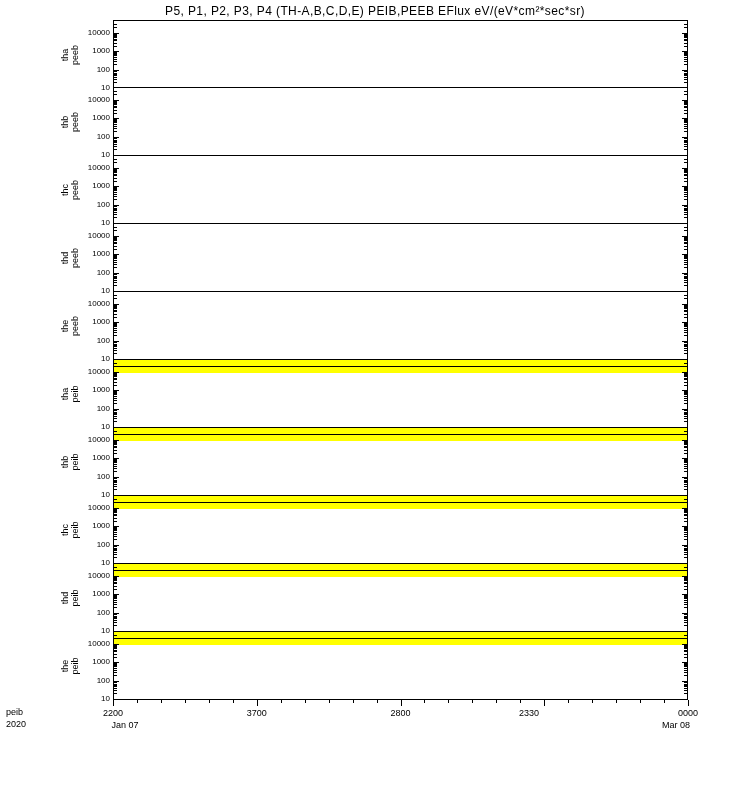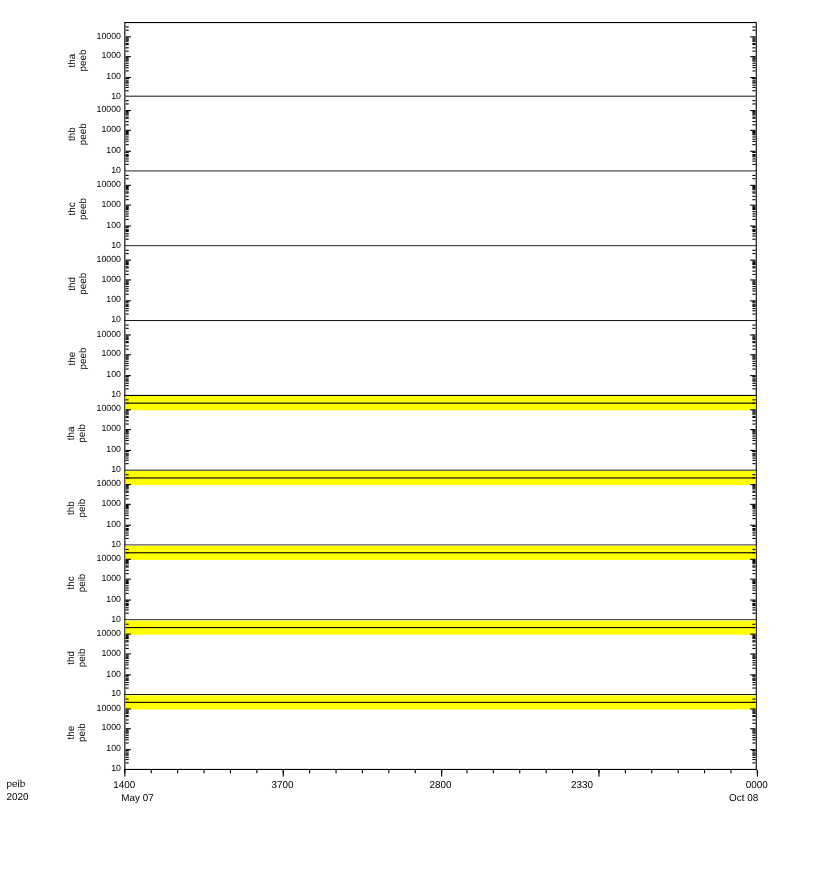--- a/index.html
+++ b/index.html
@@ -154,20 +154,21 @@
     top: 706px;
     font-size: 9px;
     line-height: 12px;
   }
 </style>
 </head>
 <body>
 
 <div id="root">
 
+  <div class="title">P5, P1, P2, P3, P4 (TH-A,B,C,D,E) PEIB,PEEB EFlux eV/(eV*cm²*sec*sr)</div>
 
   <div class="plot-stack" id="stack">
       <div class="panel">
         <div class="panel-inner">
           <div class="ytickmark" style="top: 12px;"></div>
           <div class="ytickmark right" style="top: 12px;"></div>
           <div class="ytickmark" style="top: 30.3333px;"></div>
           <div class="ytickmark right" style="top: 30.3333px;"></div>
           <div class="ytickmark" style="top: 48.6667px;"></div>
           <div class="ytickmark right" style="top: 48.6667px;"></div>
@@ -910,31 +911,31 @@
           <span>
             <div>the</div>
             <div>peib</div>
           </span>
         </div>
       </div>
     </div>
 
   <div class="xaxis" id="xaxis">
       <div class="xtickmark" style="left: 0px;"></div>
-      <div class="xlabel" style="left: 0px;">1400</div>
-      <div class="xlabel2" style="left: 12px;">May 07</div>
+      <div class="xlabel" style="left: 0px;">2200</div>
+      <div class="xlabel2" style="left: 12px;">Jan 07</div>
       <div class="xtickmark" style="left: 143.75px;"></div>
       <div class="xlabel" style="left: 143.75px;">3700</div>
       <div class="xtickmark" style="left: 287.5px;"></div>
       <div class="xlabel" style="left: 287.5px;">2800</div>
       <div class="xtickmark" style="left: 431.25px;"></div>
       <div class="xlabel" style="left: 416px;">2330</div>
       <div class="xtickmark" style="left: 575px;"></div>
       <div class="xlabel" style="left: 575px;">0000</div>
-      <div class="xlabel2" style="left: 563px;">Oct 08</div>
+      <div class="xlabel2" style="left: 563px;">Mar 08</div>
       <div class="xtickmark minor" style="left: 0px;"></div>
       <div class="xtickmark minor" style="left: 23.9583px;"></div>
       <div class="xtickmark minor" style="left: 47.9167px;"></div>
       <div class="xtickmark minor" style="left: 71.875px;"></div>
       <div class="xtickmark minor" style="left: 95.8333px;"></div>
       <div class="xtickmark minor" style="left: 119.792px;"></div>
       <div class="xtickmark minor" style="left: 143.75px;"></div>
       <div class="xtickmark minor" style="left: 167.708px;"></div>
       <div class="xtickmark minor" style="left: 191.667px;"></div>
       <div class="xtickmark minor" style="left: 215.625px;"></div>

